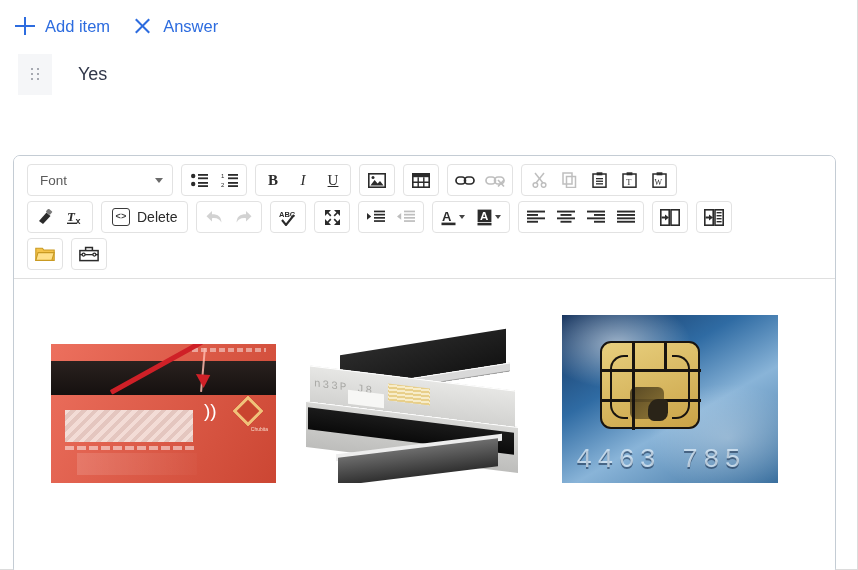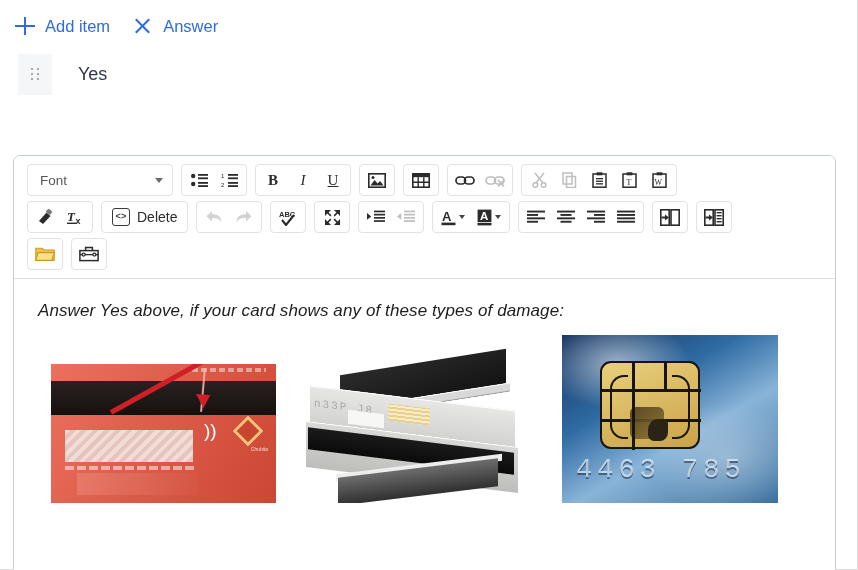--- a/index.html
+++ b/index.html
@@ -265,21 +265,21 @@
   .bc-arcL{position:absolute; left:8px; top:12px; width:16px; height:60px;
     border:2.5px solid #181410; border-right:0; border-radius:14px 0 0 14px;}
   .bc-arcR{position:absolute; right:8px; top:12px; width:16px; height:60px;
     border:2.5px solid #181410; border-left:0; border-radius:0 14px 14px 0;}
   .bc-damage{position:absolute; left:28px; top:44px; width:34px; height:32px;
     background:linear-gradient(140deg,#4a3c1d,#8a7233); border-radius:6px; opacity:.9;}
   .bc-damage2{position:absolute; left:46px; top:56px; width:20px; height:22px;
     background:#2a2418; border-radius:50% 20% 40% 30%;}
   .bc-ghost{position:absolute; left:52px; top:54px; font-size:27px; color:rgba(215,232,245,.55);
     font-family:"Liberation Mono",monospace; letter-spacing:1px;}
-  .bc-emb{position:absolute; left:14px; bottom:18px; font-size:27px;
+  .bc-emb{position:absolute; left:14px; bottom:8px; font-size:27px;
     color:rgba(226,238,248,.72); font-family:"Liberation Mono",monospace;
     letter-spacing:5px; text-shadow:0 1.5px 0 rgba(20,40,70,.55);}
 </style>
 </head>
 <body>
 
 <div id="page">
 
   <div id="action-bar">
     <div class="action-link">
@@ -609,21 +609,20 @@
               <line x1="0.9" y1="8.6" x2="19.1" y2="8.6" stroke="#2b2b2b" stroke-width="1.4"></line>
               <circle cx="4.6" cy="8.6" r="1.5" fill="#fff" stroke="#2b2b2b" stroke-width="1.3"></circle>
               <circle cx="15.4" cy="8.6" r="1.5" fill="#fff" stroke="#2b2b2b" stroke-width="1.3"></circle>
             </svg>
           </div>
         </div>
       </div>
     </div>
 
     <div id="content">
-      <div id="content-text">Answer Yes above, if your card shows any of these types of damage:</div>
 
       <div id="img-row">
 
         <div class="ph" id="img-card-scratch">
           <div class="rc-body"></div>
           <div class="rc-topright"></div>
           <div class="rc-stripe"></div>
           <div class="rc-scratch"></div>
           <div class="rc-sig"></div>
           <div class="rc-fine"></div>

